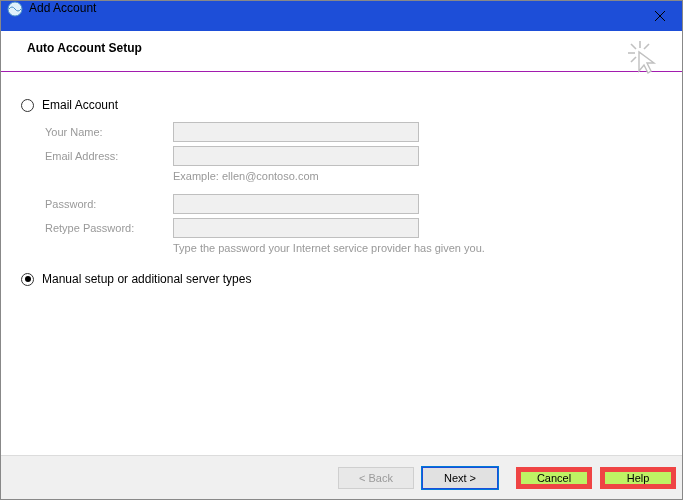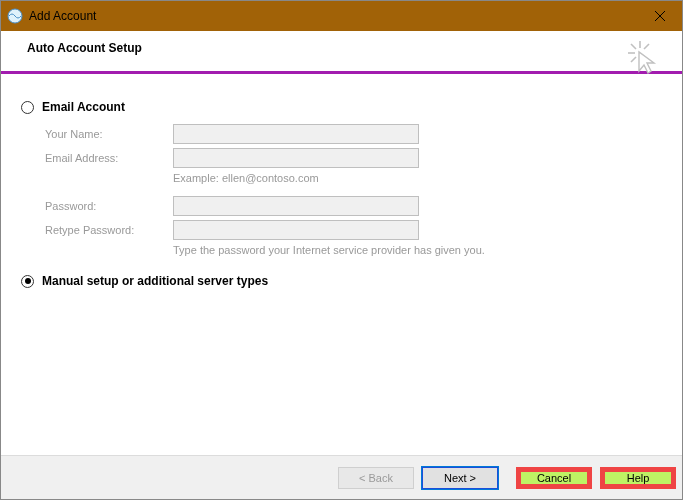--- a/index.html
+++ b/index.html
@@ -7,43 +7,43 @@
       font-family: "Segoe UI", Tahoma, sans-serif;
       font-size: 12px;
       background: #ffffff;
       width: 683px;
       height: 500px;
       overflow: hidden;
       border: 1px solid #888;
     }
     .titlebar {
       display: flex;
-      align-items: center;
+      align-items: flex-start;
       height: 30px;
       padding: 0 0 0 6px;
-      background: #a16207;
+      background: #1d4ed8;
     }
     .titlebar-icon {
       width: 16px; height: 16px;
       margin-right: 6px;
       display: flex; align-items: center; justify-content: center;
     }
     .title-text { font-size: 12px; color: #000; }
     .title-spacer { flex: 1; }
     .close-btn {
       width: 44px; height: 30px;
       display: flex; align-items: center; justify-content: center;
       font-size: 14px;
       cursor: pointer;
     }
 
     .header-area {
       position: relative;
       padding: 10px 16px 16px 16px;
-      border-bottom: 3px solid #a21caf;
+      border-bottom: 1px solid #a21caf;
       background: #fff;
     }
     .header-title { font-size: 12px; font-weight: bold; color: #000; margin-left: 10px;}
     .header-sub { font-size: 11px; color: #333; margin-left: 28px; margin-top: 2px; }
     .cursor-icon { position: absolute; right: 20px; top: 8px; }
 
     .content {
       padding: 26px 20px 10px 20px;
     }
 
@@ -58,21 +58,21 @@
       margin-right: 8px;
       display: flex; align-items:center; justify-content:center;
       background:#fff;
     }
     .radio-circle.selected::after {
       content:"";
       width: 6px; height: 6px;
       background:#000;
       border-radius:50%;
     }
-    .radio-label { font-size: 12px; font-weight: bold; color:#000; }
+    .radio-label { font-size: 12px; font-weight: normal; color:#000; }
 
     .form-block { margin-left: 24px; margin-bottom: 18px; }
     .form-row { display: flex; align-items: center; margin-bottom: 4px; }
     .form-label { width: 128px; font-size: 11px; color: #999; }
     .form-input {
       width: 246px; height: 20px;
       border: 1px solid #bfbfbf;
       background: #f0f0f0;
       padding: 0 4px;
       font-size: 11px;

